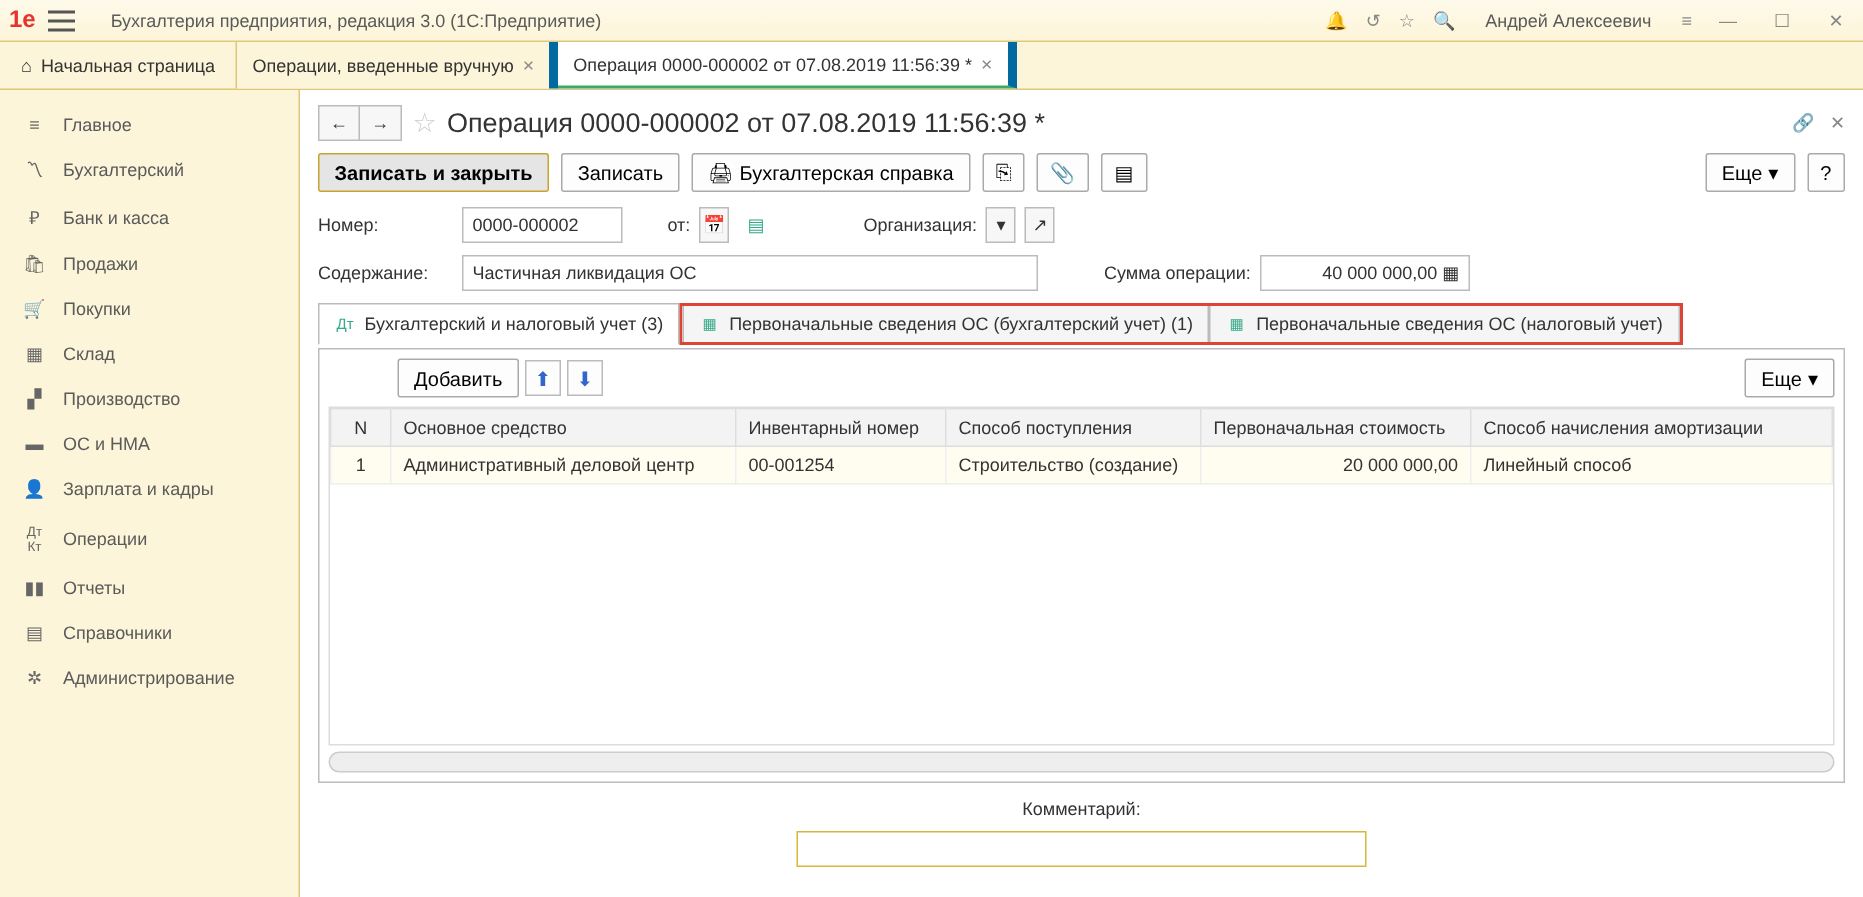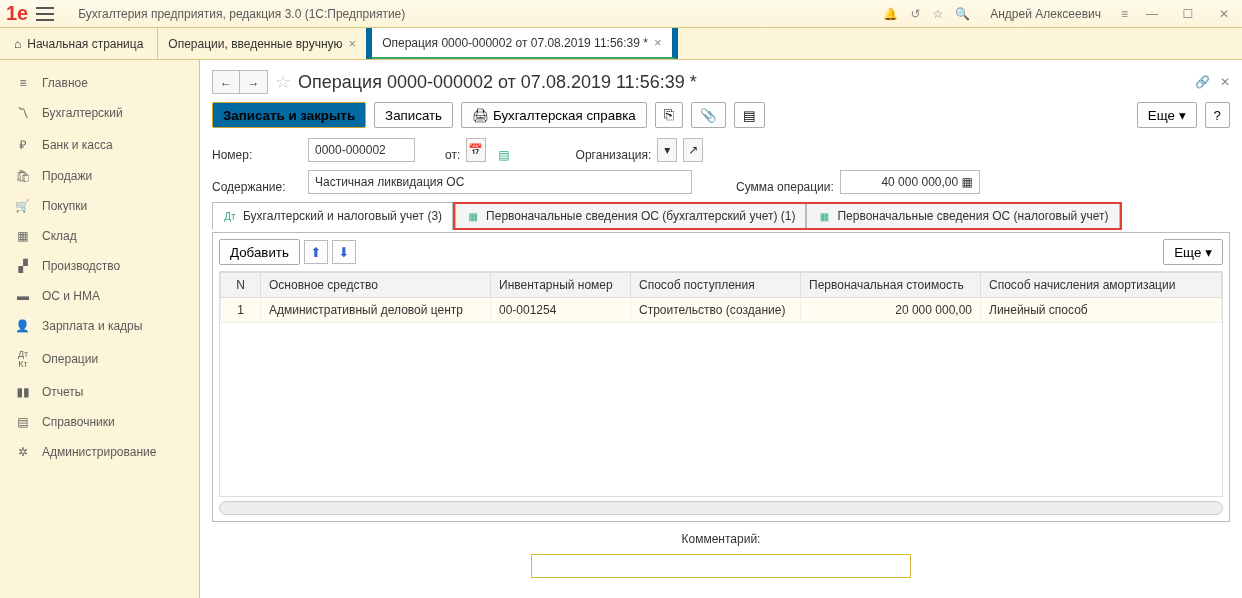--- a/index.html
+++ b/index.html
@@ -1,20 +1,20 @@
 <!DOCTYPE html>
 <html><head>
 <meta charset="utf-8">
 <style>
 * { box-sizing: border-box; margin: 0; padding: 0; }
 body { font-family: Arial, sans-serif; font-size: 12px; background: #fff; color: #333; width: 1242px; height: 598px; overflow: hidden; }
 
 
 .titlebar { height: 28px; background: linear-gradient(to bottom, #fefaea, #fdf5d9); border-bottom: 1px solid #dcc87a; display: flex; align-items: center; padding: 0 6px; }
-.logo-1c { color: #e8322e; font-weight: bold; font-size: 20px; margin-right: 8px; }
+.logo-1c { color: #e8322e; font-weight: bold; font-size: 16px; margin-right: 8px; }
 .hamburger { width: 18px; height: 14px; margin-right: 10px; cursor: pointer; display: flex; flex-direction: column; justify-content: space-between; }
 .hamburger span { height: 2px; background: #555; }
 .titlebar-title { flex: 1; color: #5a5a5a; padding-left: 14px; }
 .titlebar-icons { display: flex; gap: 12px; align-items: center; color: #888; }
 .titlebar-icons span { cursor: pointer; }
 .user-name { color: #5a5a5a; margin: 0 8px; }
 .win-btn { width: 24px; text-align: center; cursor: pointer; color: #888; }
 
 
 .tabsrow { height: 32px; background: #fdf5d9; border-bottom: 1px solid #dcc87a; display: flex; align-items: stretch; }
@@ -36,46 +36,46 @@
 .nav-btn { width: 28px; height: 24px; border: 1px solid #bbb; background: #f7f7f7; display: flex; align-items: center; justify-content: center; cursor: pointer; }
 .nav-btn + .nav-btn { border-left: none; }
 .star-btn { width: 30px; text-align: center; color: #ccc; font-size: 18px; cursor: pointer; }
 .doc-title { font-size: 18px; font-weight: normal; flex: 1; }
 .header-right-icons { color: #888; display: flex; gap: 10px; }
 .header-right-icons span { cursor: pointer; }
 
 
 .toolbar { display: flex; align-items: center; gap: 8px; margin-bottom: 10px; }
 .btn { height: 26px; border: 1px solid #aaa; background: #fdfdfd; padding: 0 10px; cursor: pointer; display: inline-flex; align-items: center; gap: 4px; border-radius: 2px; }
-.btn.primary { background: #0369a1; border-color: #c9a42c; font-weight: bold; }
+.btn.primary { background: #e5e5e5; border-color: #c9a42c; font-weight: bold; }
 .btn.icon-only { padding: 0 8px; }
 .toolbar-spacer { flex: 1; }
 
 
-.form-row { display: flex; align-items: flex-end; margin-bottom: 8px; gap: 6px; }
+.form-row { display: flex; align-items: center; margin-bottom: 8px; gap: 6px; }
 .label { color: #333; white-space: nowrap; }
 .field { height: 24px; border: 1px solid #bbb; padding: 0 6px; display: flex; align-items: center; background: #fff; }
 .field-btn { width: 20px; height: 24px; border: 1px solid #bbb; background: #f7f7f7; display: flex; align-items: center; justify-content: center; cursor: pointer; }
 .num-field { width: 107px; }
 .date-field { width: 175px; }
 .org-field { width: 320px; }
 .content-field { width: 384px; }
 .sum-field { width: 140px; text-align: right; justify-content: flex-end; }
 
 
 .inner-tabs { display: flex; border: 1px solid #e18; border: none; margin-bottom: 2px; }
 .inner-tab { border: 1px solid #bbb; background: #f5f5f5; padding: 5px 10px; display: flex; align-items: center; gap: 6px; cursor: pointer; font-size: 12px; }
 .inner-tab.active { background: #fff; border-bottom-color: #fff; }
 .inner-tab-icon { width: 14px; height: 14px; display: flex; align-items: center; justify-content: center; font-size: 10px; }
 .highlighted-tabs { border: 2px solid #d43; display: flex; }
 .highlighted-tabs .inner-tab { border-top: none; border-bottom: none; }
 
 
 .table-wrap { border: 1px solid #bbb; background: #fff; padding: 6px; height: 290px; display: flex; flex-direction: column; }
-.table-toolbar { display: flex; gap: 4px; margin-bottom: 6px; align-items: center; }
+.table-toolbar { display: flex; gap: 4px; margin-bottom: 6px; align-items: center; margin-left: 46px; }
 .arrow-btn { width: 24px; height: 24px; border: 1px solid #bbb; background: #fdfdfd; display: flex; align-items: center; justify-content: center; cursor: pointer; }
 .table-scroll { flex: 1; overflow: auto; border: 1px solid #ddd; }
 table { border-collapse: collapse; width: 100%; }
 th { background: #f3f3f3; border: 1px solid #ddd; padding: 5px 8px; text-align: left; font-weight: normal; color: #333; }
 td { border: 1px solid #eee; padding: 5px 8px; background: #fffdf0; }
 td.num, th.num { text-align: center; width: 40px; }
 td.right { text-align: right; }
 .hscroll { height: 14px; background: #eee; border: 1px solid #ccc; margin-top: 4px; border-radius: 7px; }
 
 

